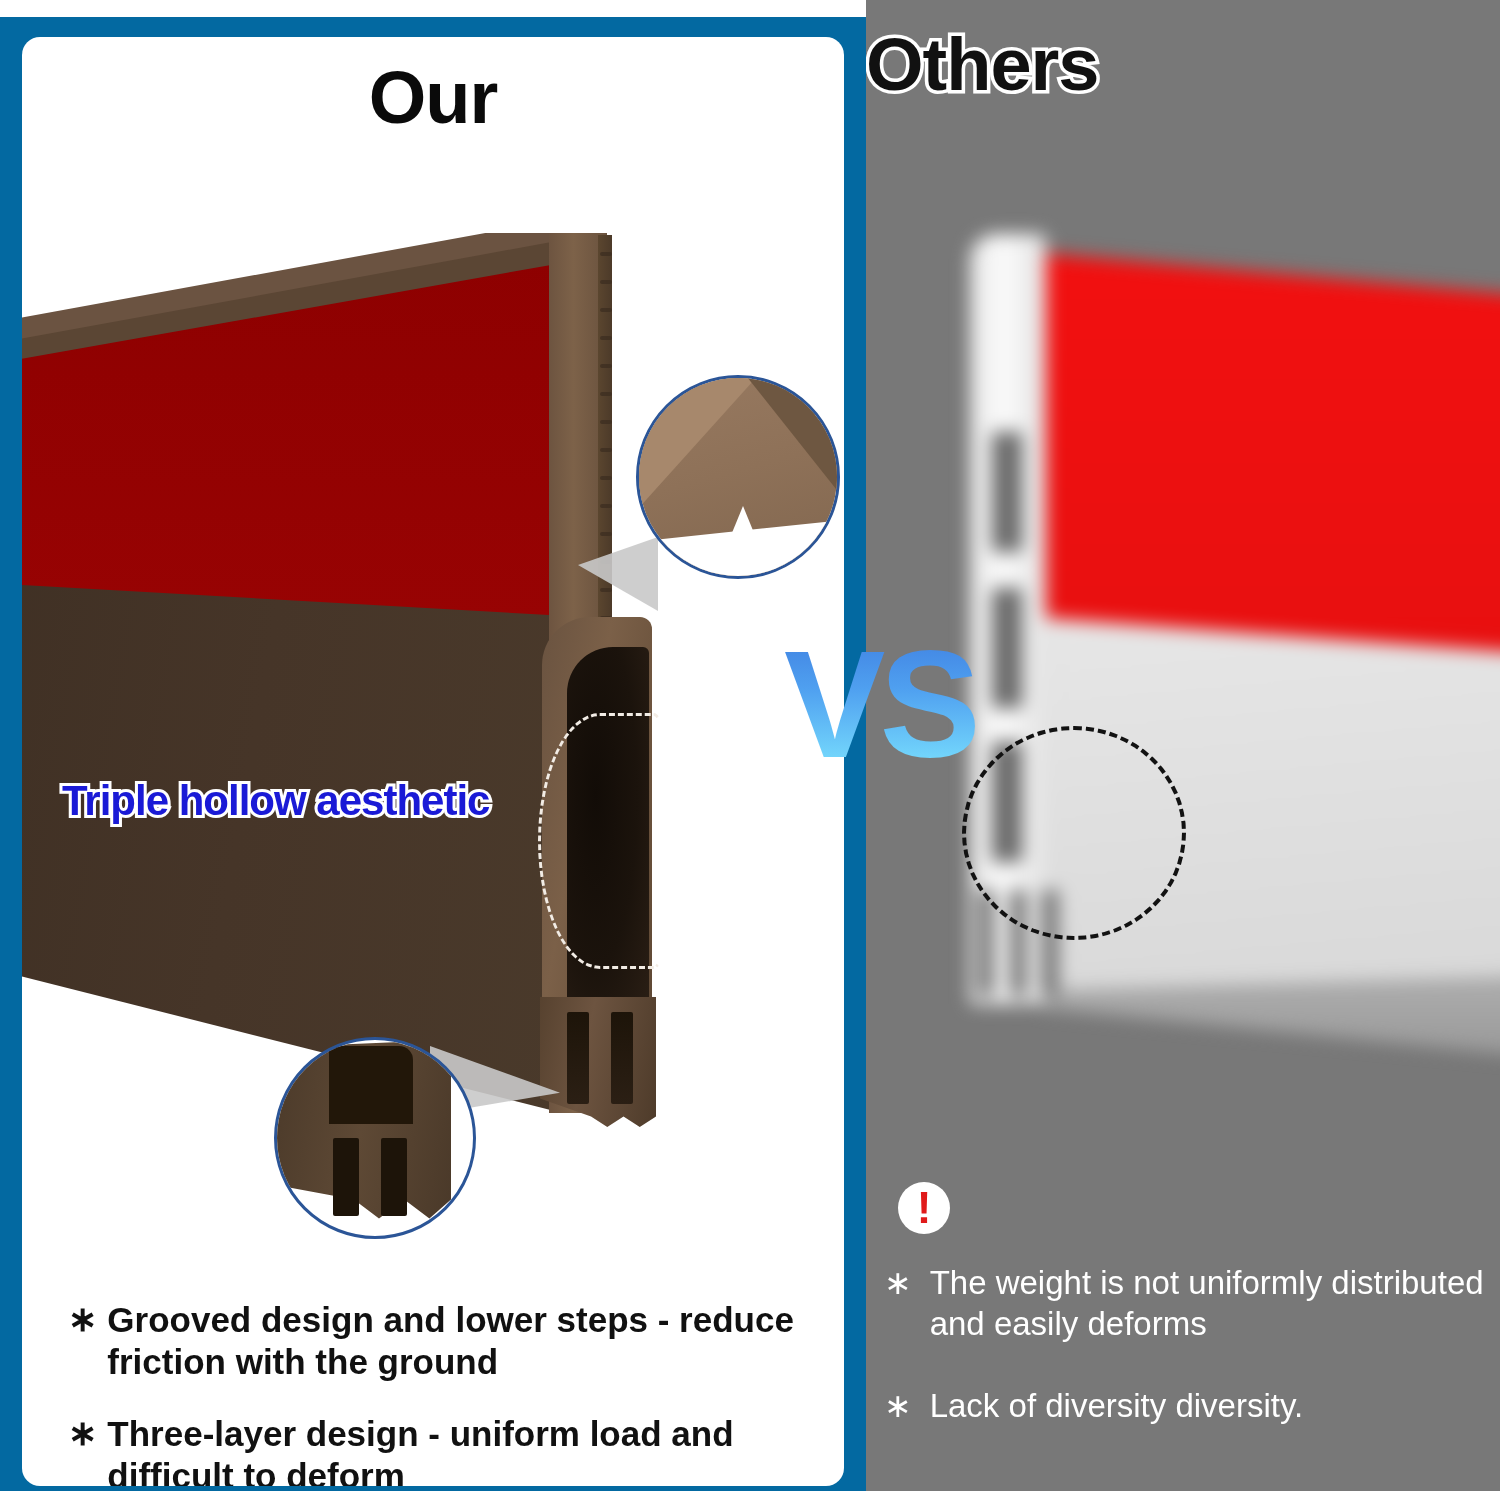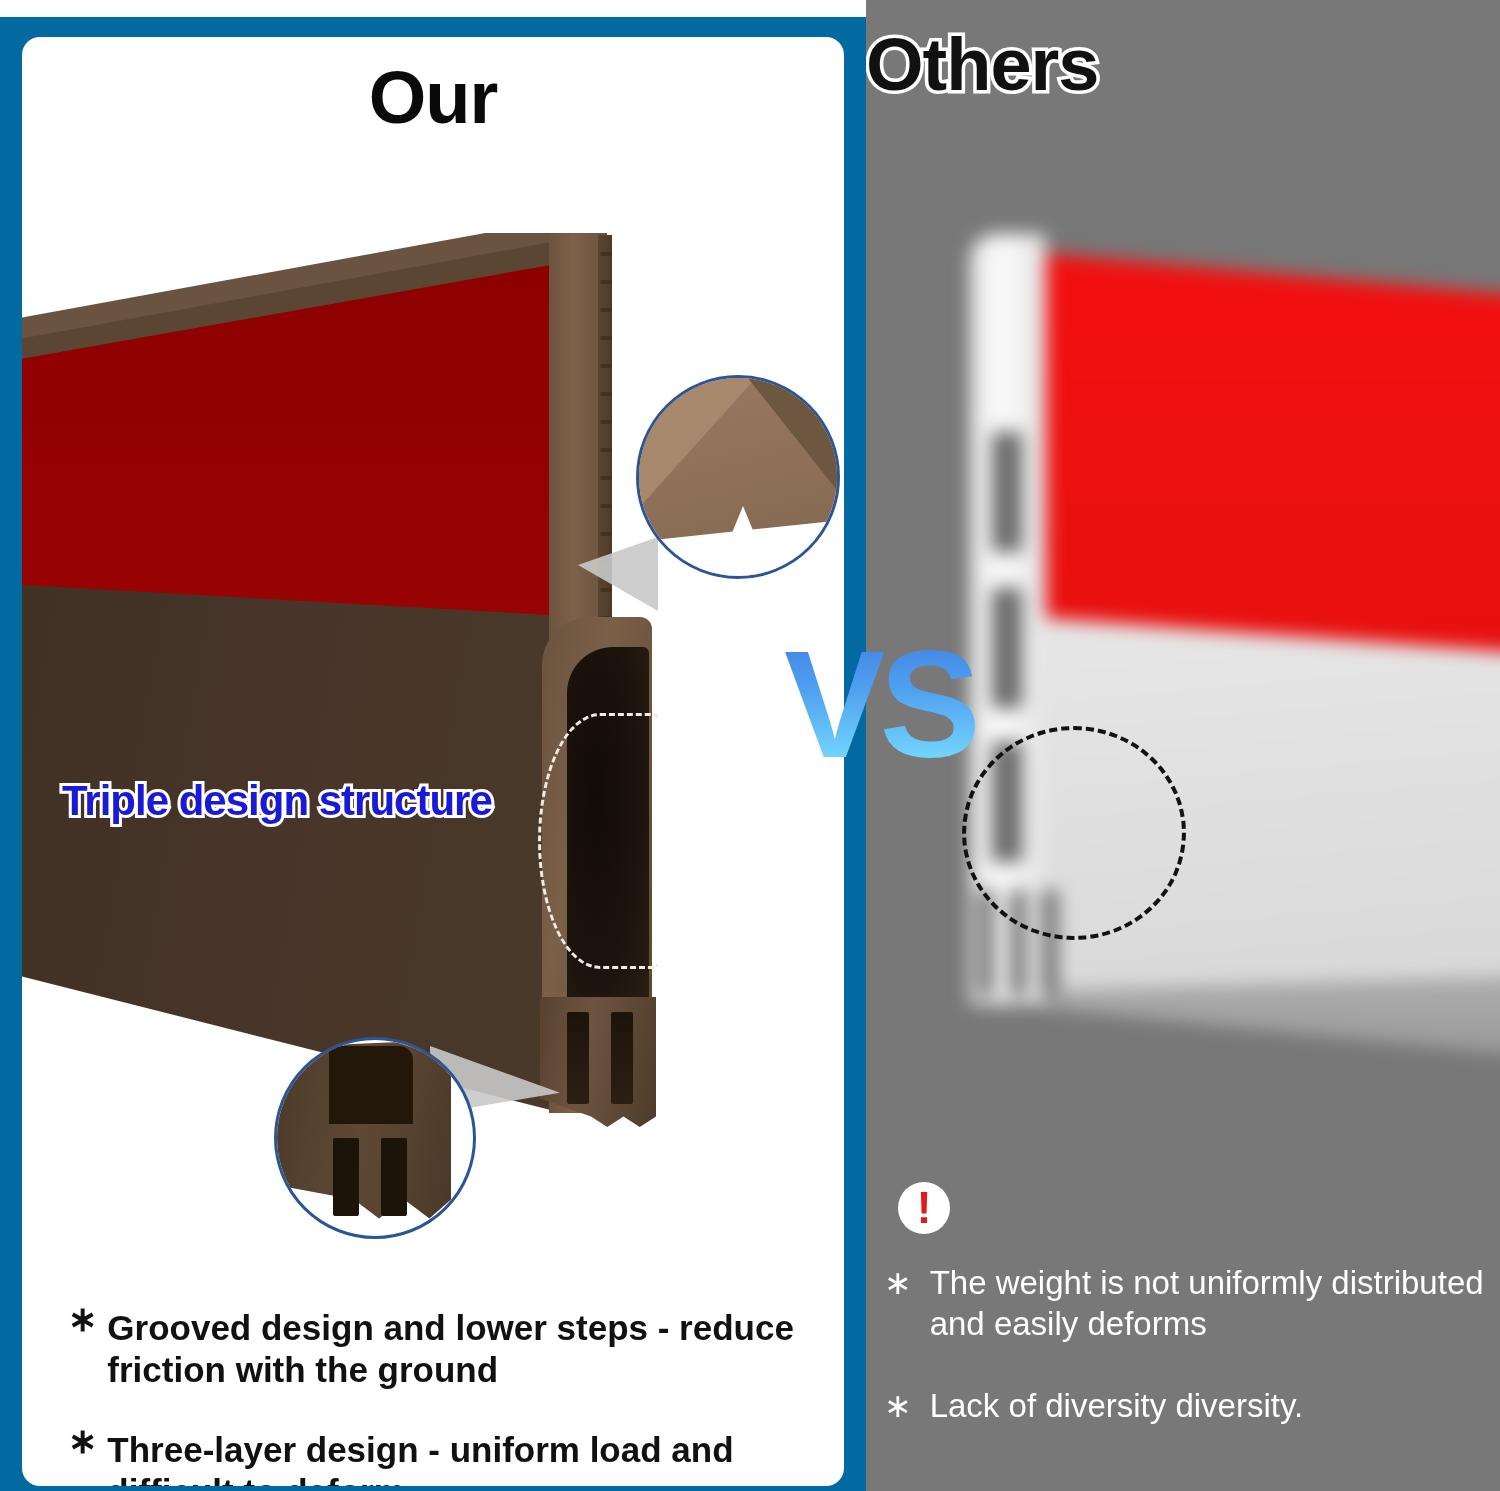--- a/index.html
+++ b/index.html
@@ -225,21 +225,21 @@
   }
 
   
   .our-bullets{
     position:absolute;left:46px;top:1262px;width:770px;
     color:#111;font-size:35px;font-weight:700;line-height:1.2;
     font-family:"Liberation Sans",sans-serif;
   }
   .our-bullets .bl{display:flex;gap:10px;margin-bottom:30px;}
   .our-bullets .st{flex:0 0 auto;line-height:1.15;}
-  .our-bullets .tx{flex:1 1 auto;margin-top:8px;}
+  .our-bullets .tx{flex:1 1 auto;}
 
   .dis-head{
     position:absolute;left:898px;top:1182px;display:flex;align-items:center;gap:20px;
   }
   .warn-icon{
     width:52px;height:52px;border-radius:50%;background:#ffffff;
     display:flex;align-items:center;justify-content:center;
     color:#e01a1a;font-size:44px;font-weight:700;line-height:1;
     font-family:"Liberation Sans",sans-serif;
   }
@@ -323,21 +323,21 @@
       </div>
 
       <div class="lead2"></div>
       <div class="mag2">
         <div class="m2-body"></div>
         <div class="m2-top"></div>
         <div class="m2-g1"></div>
         <div class="m2-g2"></div>
       </div>
 
-      <div class="triple-label">Triple design structure</div>
+      <div class="triple-label">Triple hollow aesthetic</div>
 
       <div class="our-bullets">
         <div class="bl">
           <span class="st">∗</span>
           <span class="tx">Grooved design and lower steps - reduce friction with the ground</span>
         </div>
         <div class="bl">
           <span class="st">∗</span>
           <span class="tx">Three-layer design - uniform load and difficult to deform</span>
         </div>

